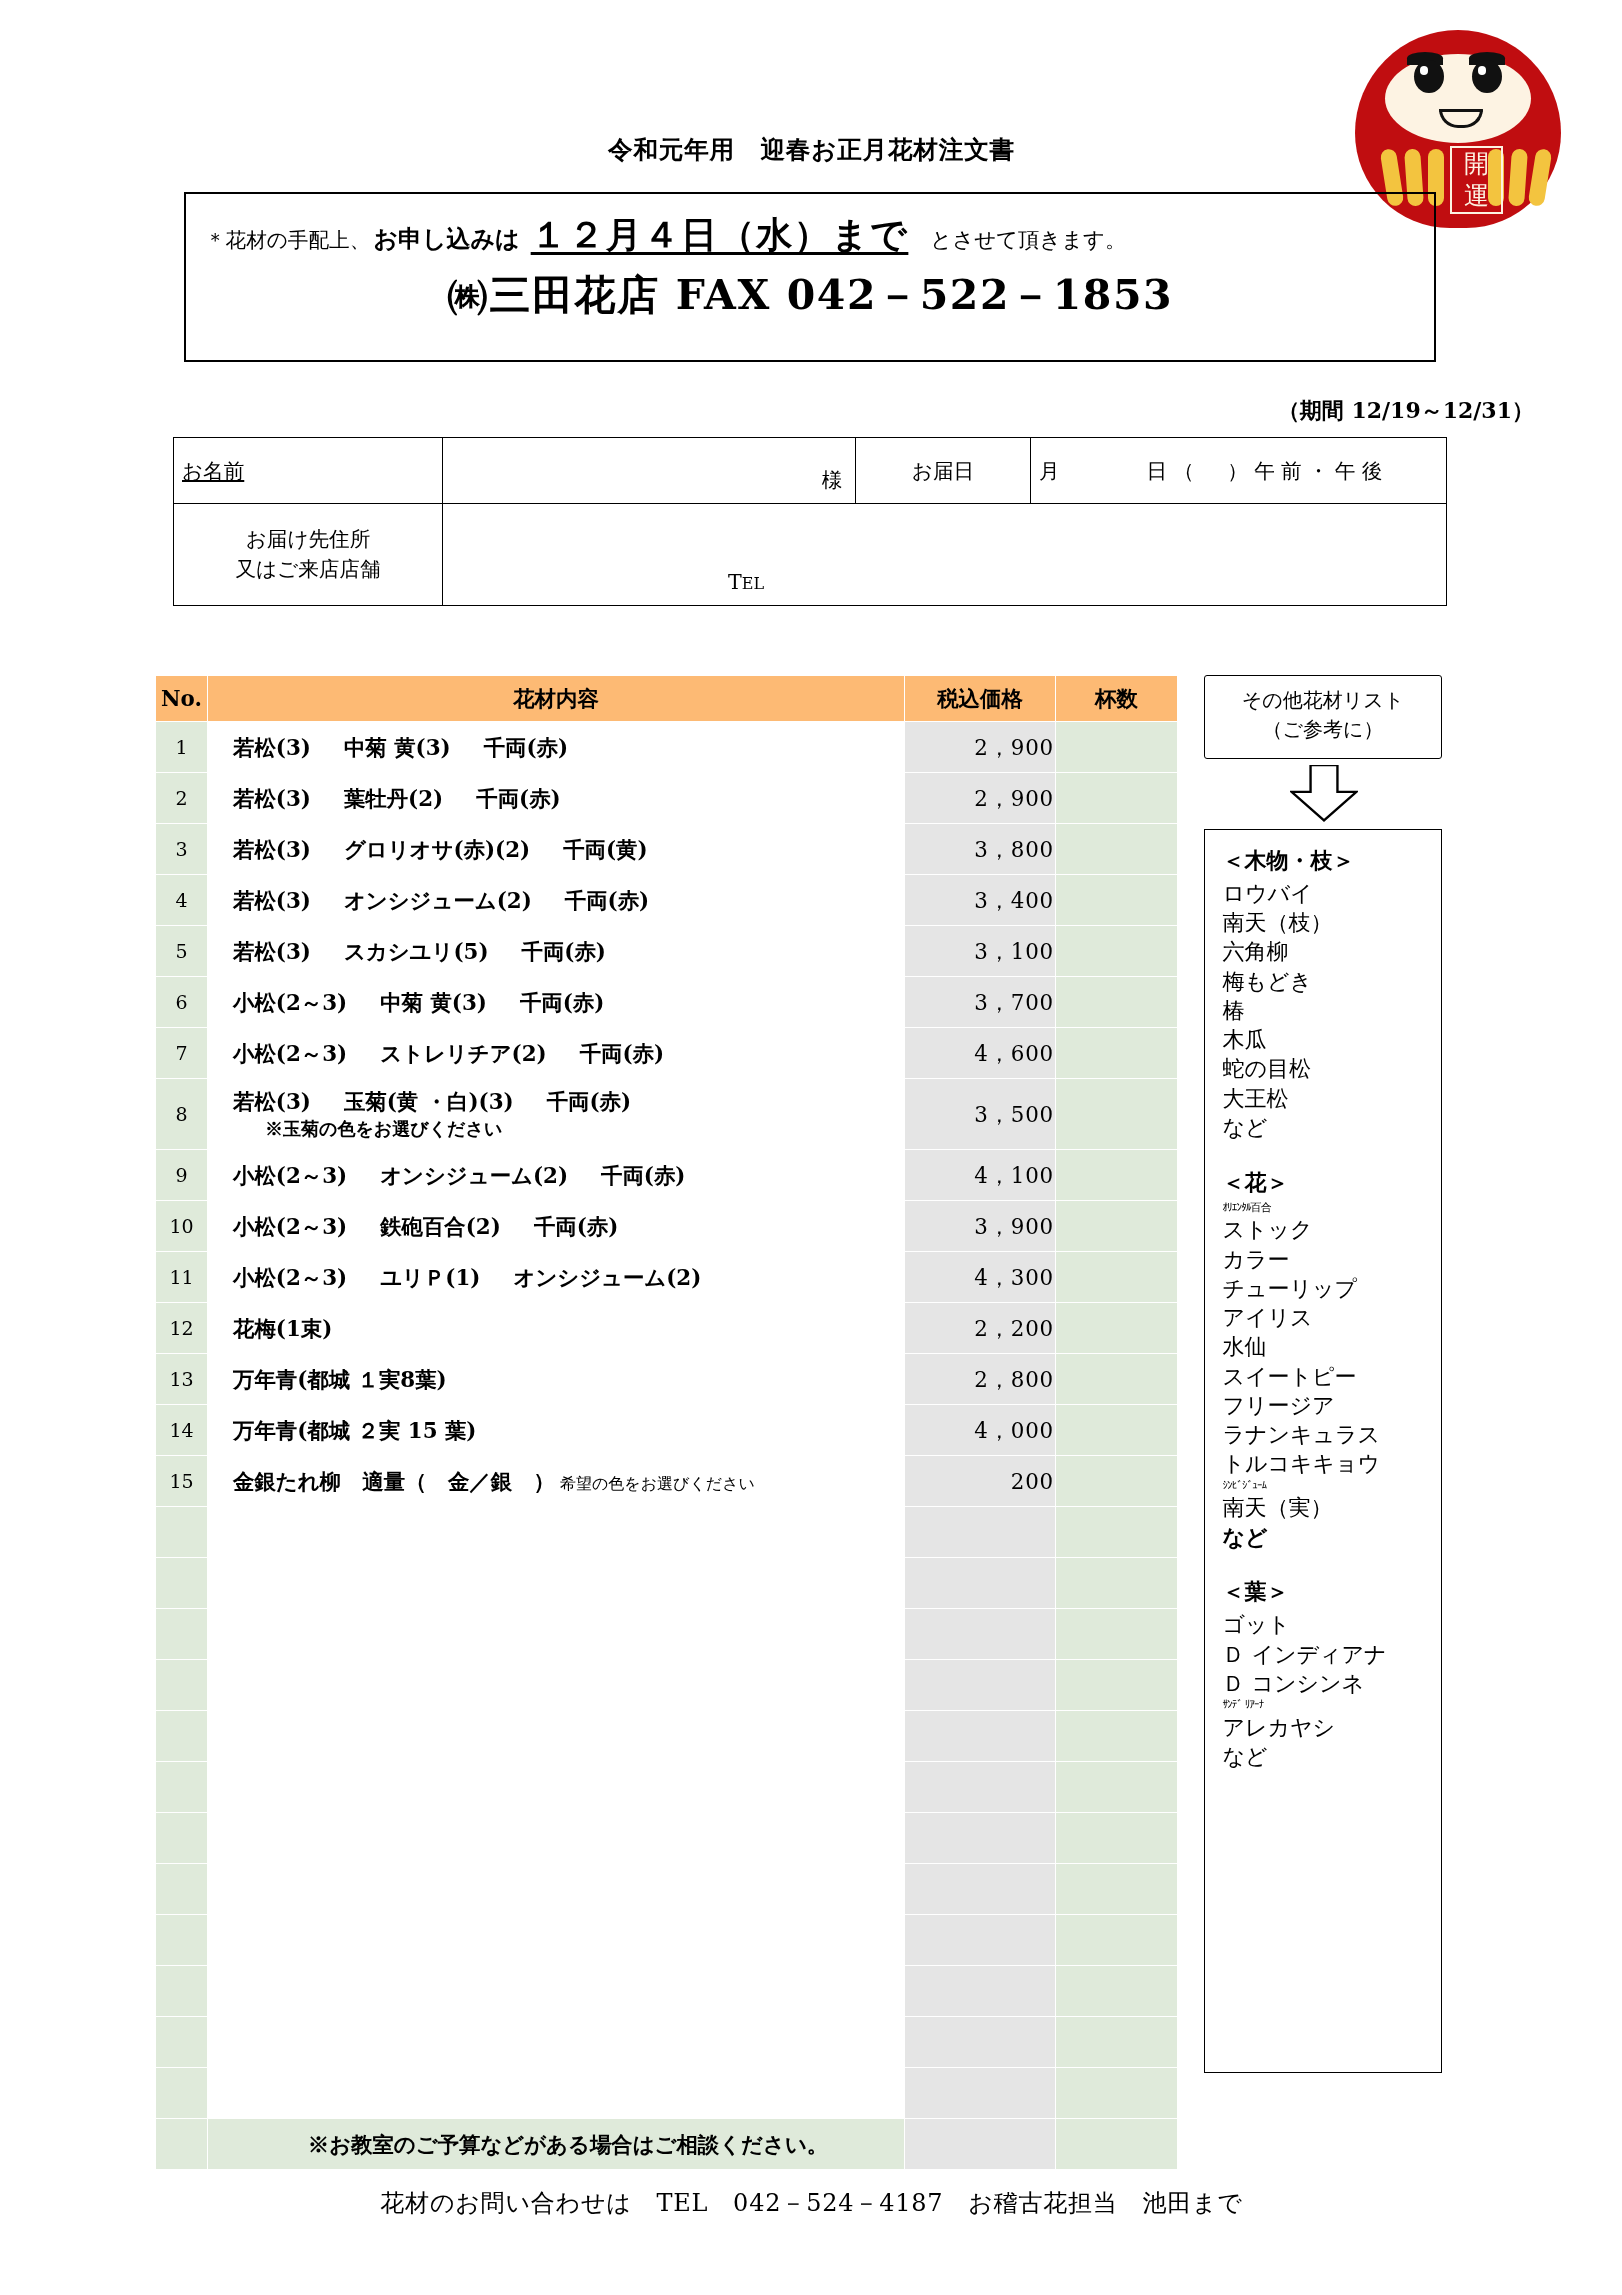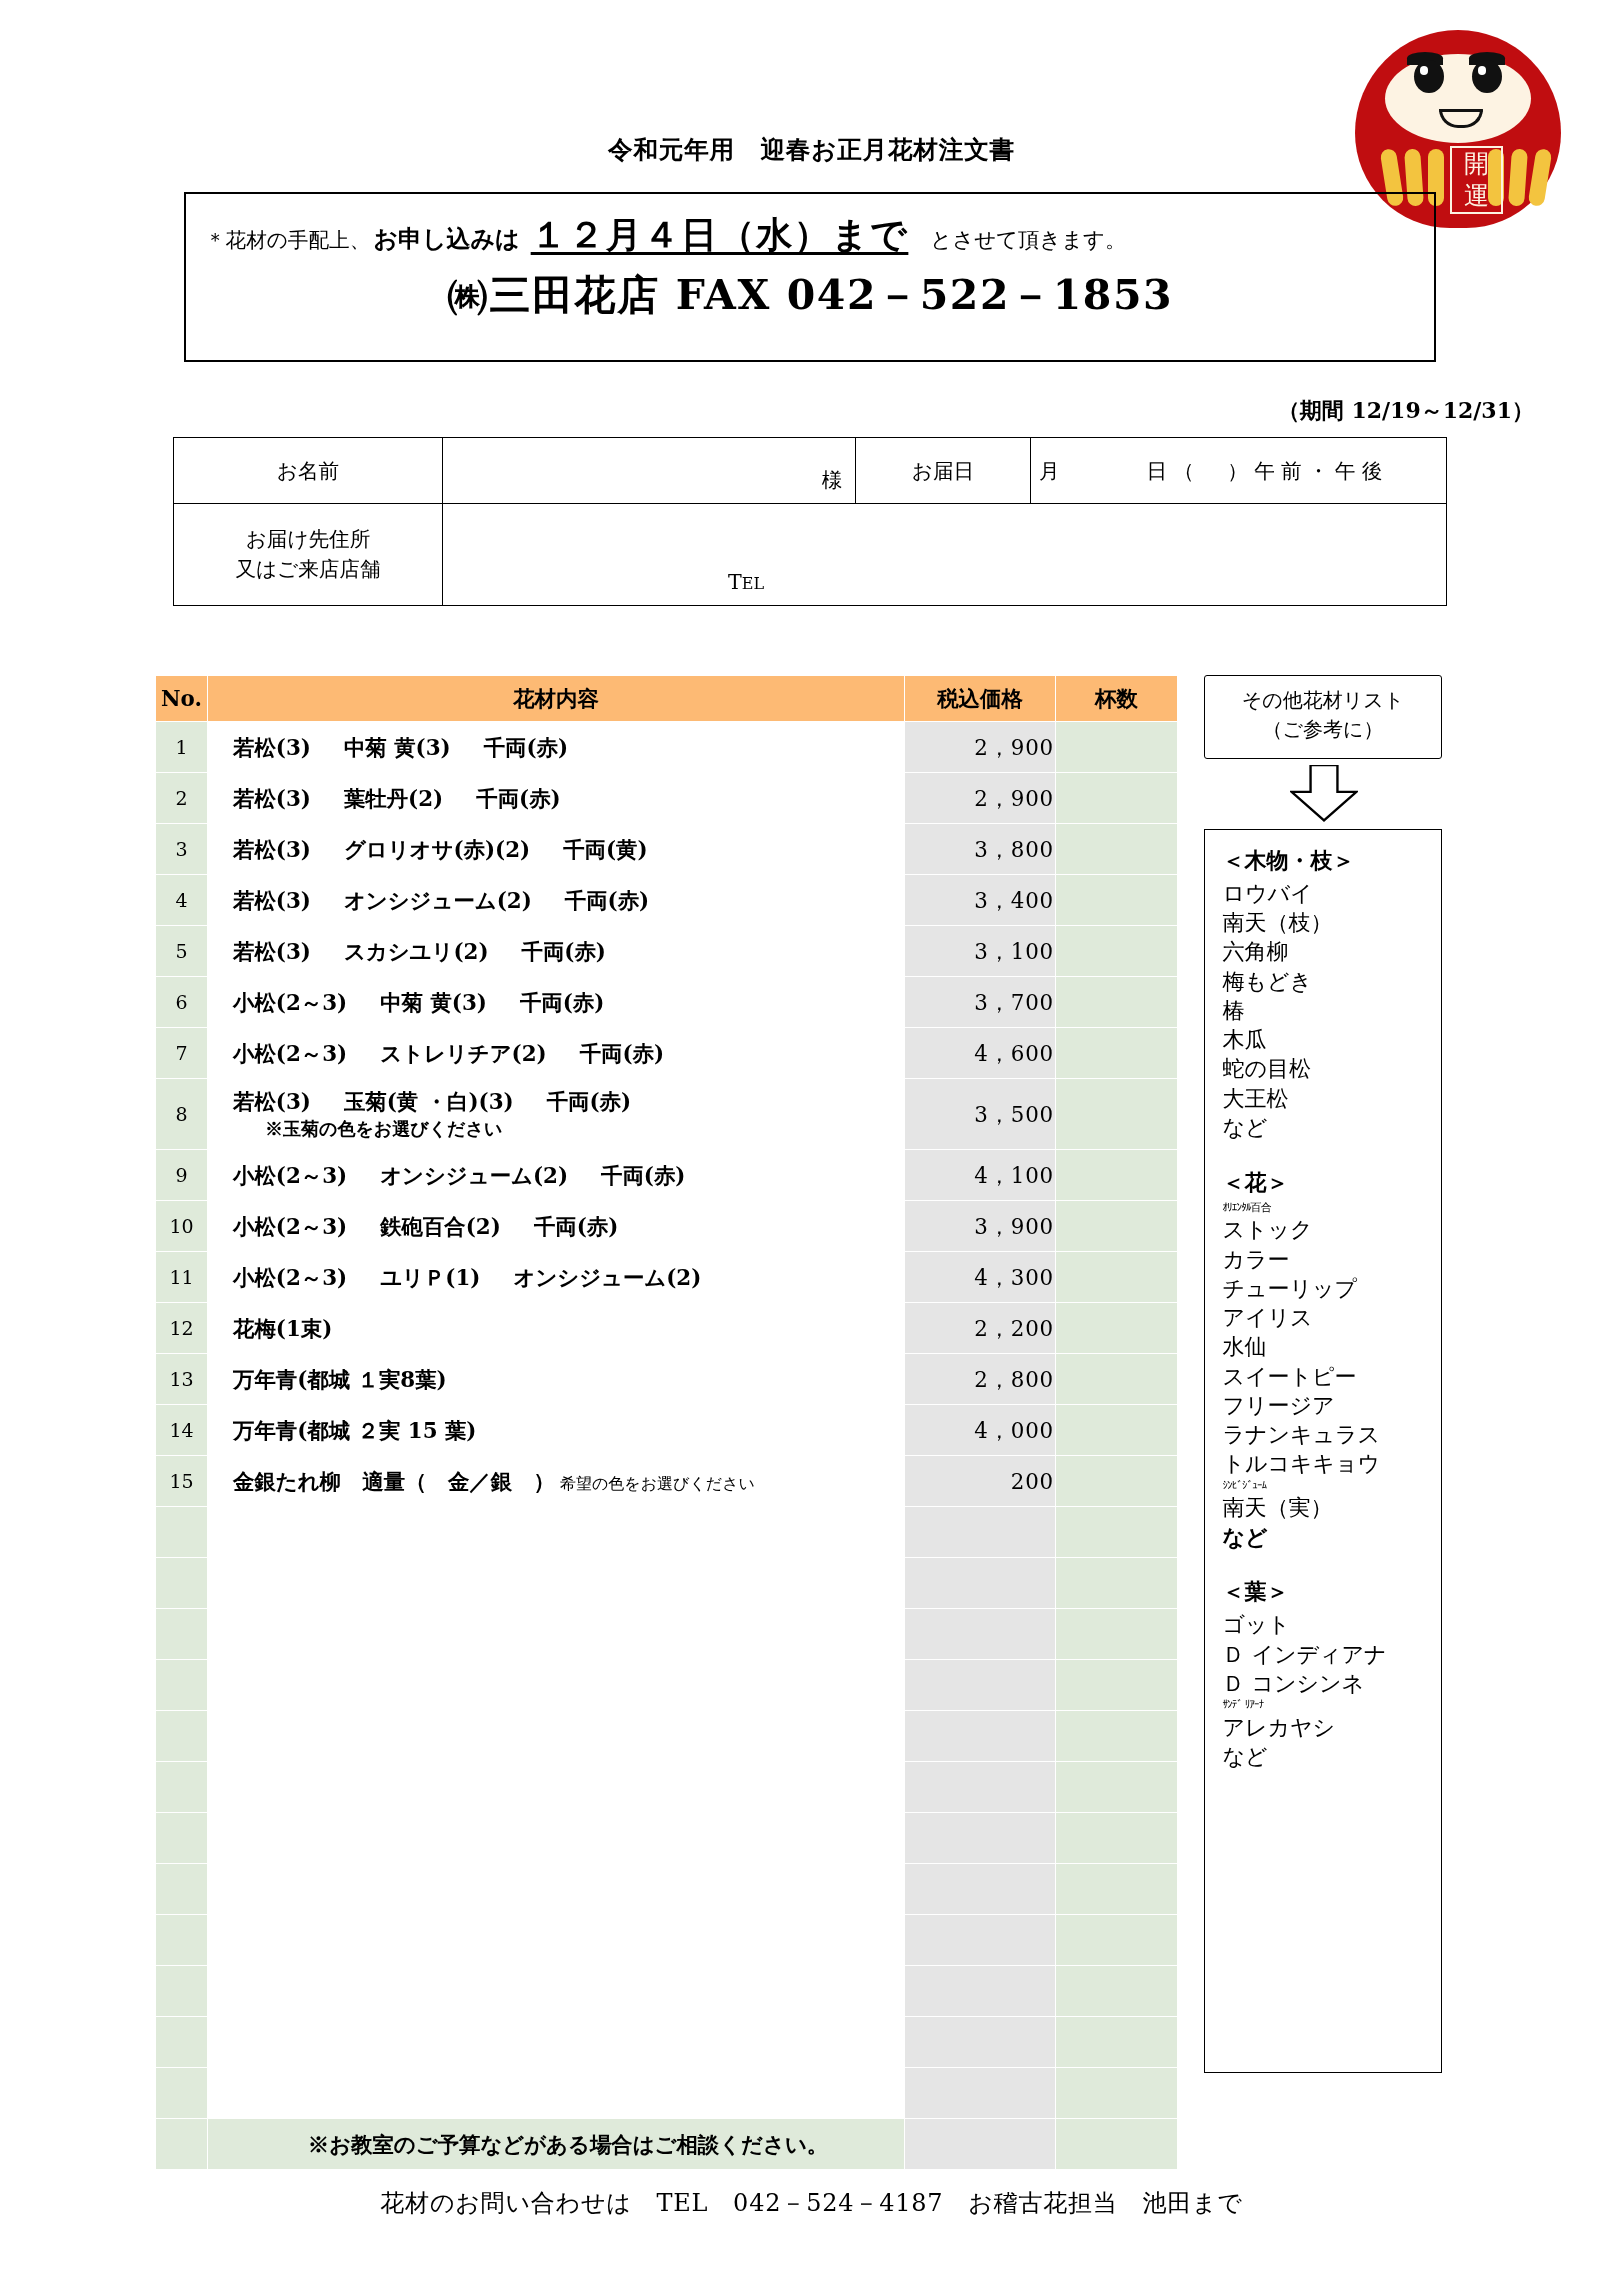--- a/index.html
+++ b/index.html
@@ -179,21 +179,21 @@
     table-layout: fixed;
   }
   .cust-table td {
     border: 1.6px solid #000;
     height: 65px;
     font-size: 20.6px;
     font-family: "DejaVu Serif", serif;
     padding: 0 8px;
     vertical-align: middle;
   }
-  .cust-label { text-align: center; width: 252px; }
+  .cust-label { text-align: left; width: 252px; text-decoration: underline; }
   .cust-name-cell { position: relative; width: 396px; }
   .sama { position: absolute; right: 12.7px; bottom: 9.5px; font-size: 20.6px; }
   .cust-date-label { text-align: center; width: 158px; }
   .cust-date-val { padding-left: 71px; letter-spacing: 6.3px; }
   .addr-row td { height: 101px; }
   .addr-label { text-align: center; line-height: 1.45; }
   .tel-cell { position: relative; }
   .tel-mark {
     position: absolute;
     left: 285px;
@@ -426,21 +426,21 @@
             <td class="qty"></td>
           </tr>
           <tr>
             <td class="no">4</td>
             <td class="content"><span>若松(3)</span><span class="gap"></span><span>オンシジューム(2)</span><span class="gap"></span><span>千両(赤)</span></td>
             <td class="price">3，400</td>
             <td class="qty"></td>
           </tr>
           <tr>
             <td class="no">5</td>
-            <td class="content"><span>若松(3)</span><span class="gap"></span><span>スカシユリ(2)</span><span class="gap"></span><span>千両(赤)</span></td>
+            <td class="content"><span>若松(3)</span><span class="gap"></span><span>スカシユリ(5)</span><span class="gap"></span><span>千両(赤)</span></td>
             <td class="price">3，100</td>
             <td class="qty"></td>
           </tr>
           <tr>
             <td class="no">6</td>
             <td class="content"><span>小松(2～3)</span><span class="gap"></span><span>中菊 黄(3)</span><span class="gap"></span><span>千両(赤)</span></td>
             <td class="price">3，700</td>
             <td class="qty"></td>
           </tr>
           <tr>

